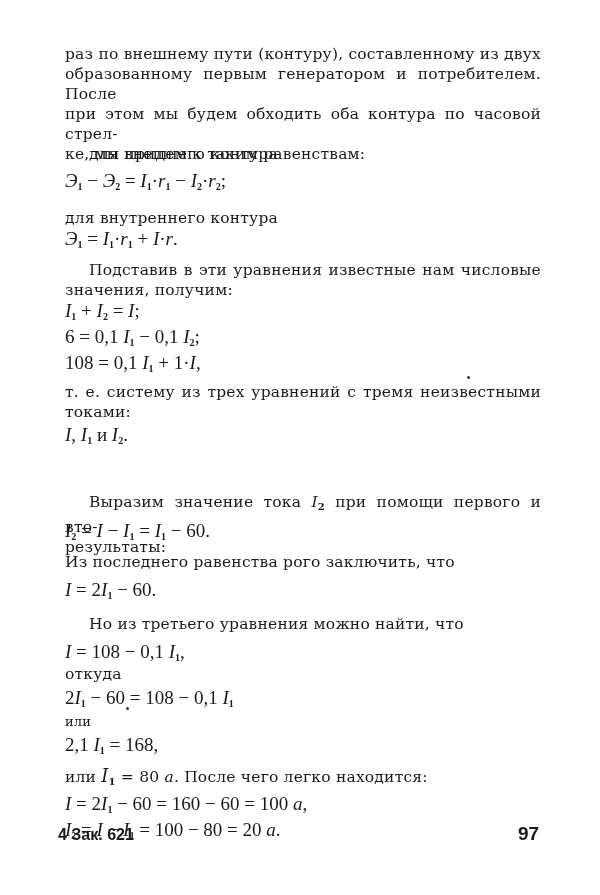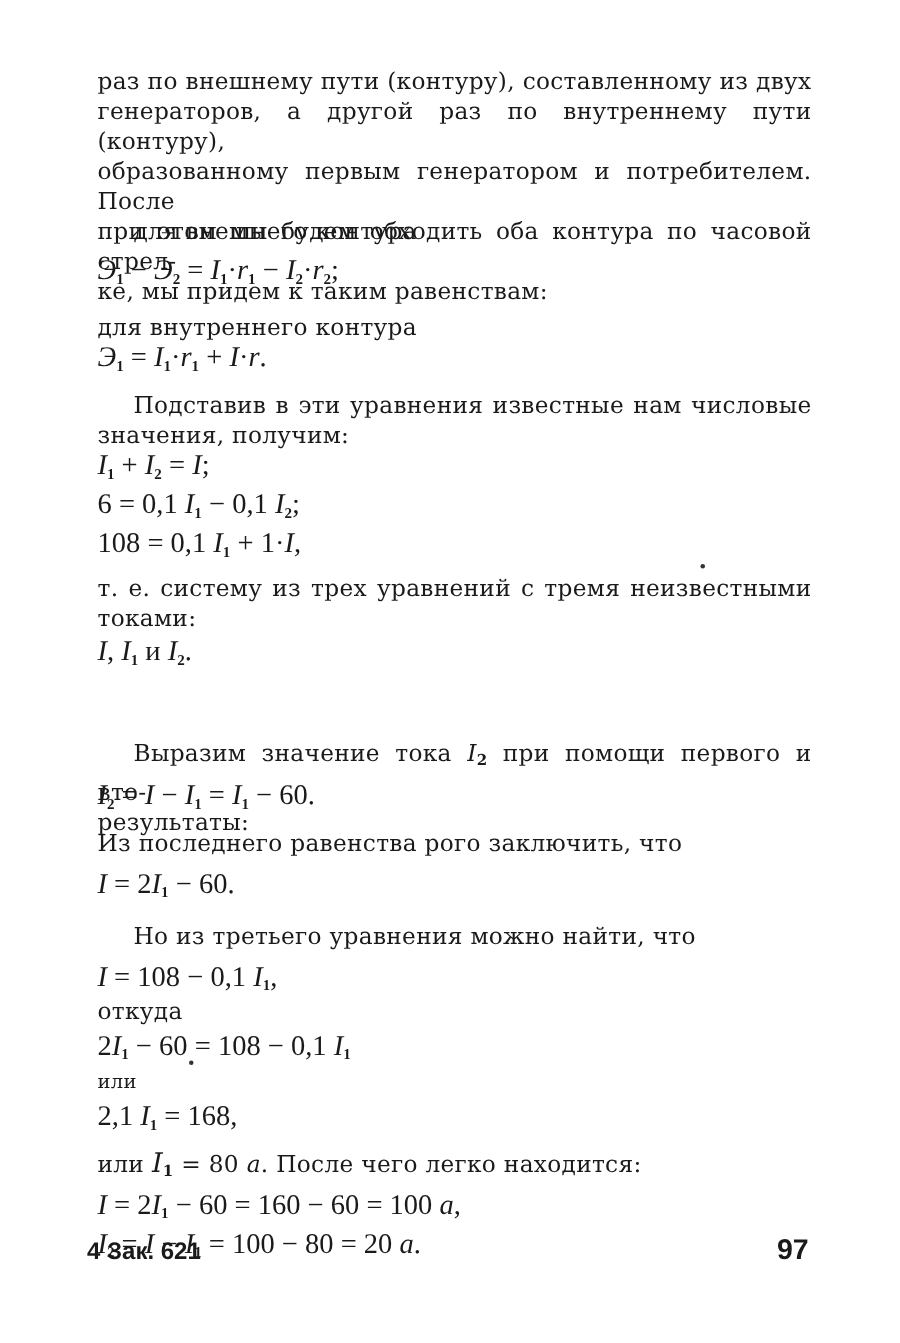--- a/index.html
+++ b/index.html
@@ -17,21 +17,20 @@
   .footer-right { position:absolute; left:518px; top:823px; font-family:"Liberation Sans", sans-serif; font-weight:bold; font-size:19px; }
   .dot { position:absolute; width:3px; height:3px; background:#333; border-radius:50%; }
 </style>
 </head>
 <body>
 
 <div class="page">
 
   <div class="abs" style="top:0px;">
     <p class="p justify-last">раз по внешнему пути (контуру), составленному из двух</p>
-    <p class="p justify-last">генераторов, а другой раз по внутреннему пути (контуру),</p>
     <p class="p justify-last">образованному первым генератором и потребителем. После</p>
     <p class="p justify-last">при этом мы будем обходить оба контура по часовой стрел-</p>
     <p class="p">ке, мы придем к таким равенствам:</p>
   </div>
 
   <p class="p abs indent" style="top:100px;">для внешнего контура</p>
 
   <div class="eq abs" style="top:126px;">
     <i>Э</i><sub>1</sub> − <i>Э</i><sub>2</sub> = <i>I</i><sub>1</sub>·<i>r</i><sub>1</sub> − <i>I</i><sub>2</sub>·<i>r</i><sub>2</sub>;
   </div>

